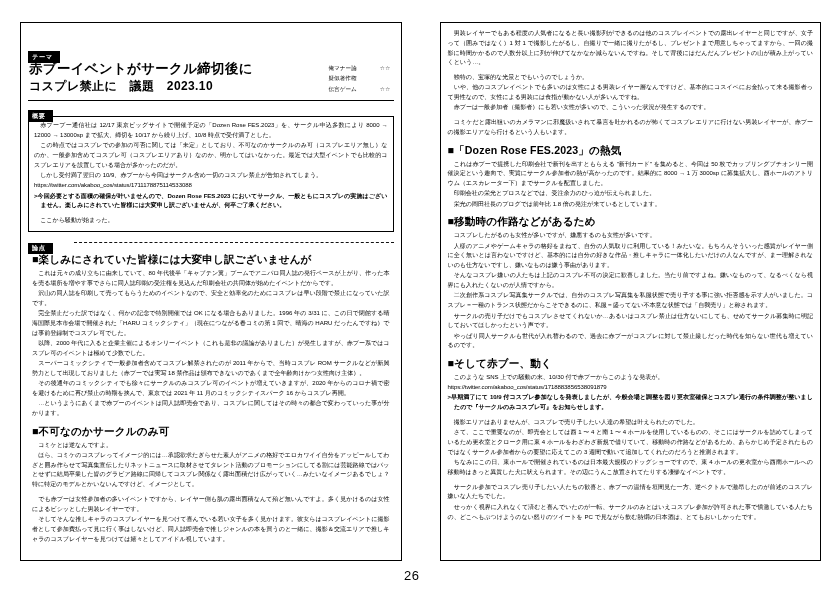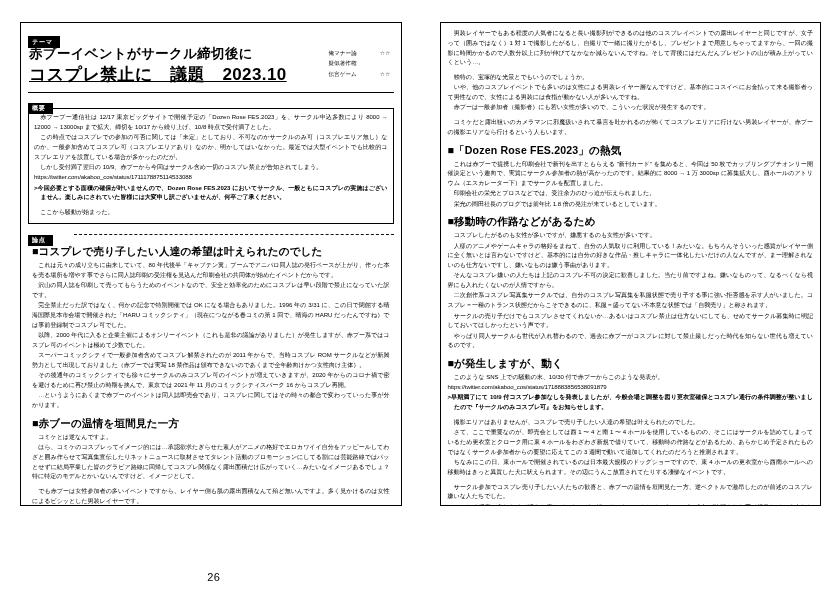--- a/index.html
+++ b/index.html
@@ -24,22 +24,22 @@
     position: relative;
     width: 419.5px;
     height: 595px;
     box-sizing: border-box;
     padding: 22px 18px 0 20px;
   }
   .page-inner {
     border: 1.2px solid #000;
     box-sizing: border-box;
     width: 100%;
-    height: 484px;
-    padding: 7px 7px 6px 7px;
+    height: 539px;
+    padding: 22px 7px 6px 7px;
     position: relative;
     overflow: hidden;
   }
   
   .tag {
     display: inline-block;
     background: #000;
     color: #fff;
     font-size: 6.2px;
     line-height: 1;
@@ -71,25 +71,24 @@
     margin-bottom: 3px;
   }
   .title-main {
     font-size: 13.4px;
     font-weight: bold;
     line-height: 1.42;
     letter-spacing: 0.4px;
     white-space: pre-line;
   }
   .title-line2 {
-    font-size: 17px;
+    font-size: 12px;
     font-weight: bold;
     line-height: 1.42;
     letter-spacing: 0.4px;
-    text-decoration: underline;
   }
   .title-meta {
     text-align: left;
     font-size: 5.6px;
     line-height: 1.85;
     padding-top: 4px;
     padding-right: 2px;
     white-space: nowrap;
   }
   .meta-line {
@@ -126,22 +125,22 @@
     line-height: 1.3;
     margin: 6px 0 2px 0;
     letter-spacing: 0.15px;
   }
   h2.heading.first { margin-top: 2px; }
   .page-number {
     position: absolute;
     bottom: 12px;
     left: 8px;
     right: 0;
-    text-align: center;
-    font-size: 11px;
+    text-align: right;
+    font-size: 13px;
     letter-spacing: 0.5px;
   }
   .right-pad { padding-top: 6px; }
 </style>
 </head>
 <body>
 
 <div class="spread">
 
   <div class="page">
@@ -183,30 +182,30 @@
         <p class="para url">https://twitter.com/akaboo_cos/status/1711178875114533088</p>
         <p class="para quote">&gt;今回必要とする面積の確保が叶いませんので、Dozen Rose FES.2023 においてサークル、一般ともにコスプレの実施はございません。楽しみにされていた皆様には大変申し訳ございませんが、何卒ご了承ください。</p>
         <p class="para indent gap">ここから騒動が始まった。</p>
       </div>
 
       <div class="tag-row ruled">
         <span class="tag">論点</span>
       </div>
 
       <div class="plain-block">
-        <h2 class="heading first">■コスプレで売り子したい人達の希望は叶えられたのでした</h2>
+        <h2 class="heading first">■楽しみにされていた皆様には大変申し訳ございませんが</h2>
         <p class="para indent">これは元々の成り立ちに由来していて、80 年代後半「キャプテン翼」ブームでアニパロ同人誌の発行ペースが上がり、作った本を売る場所を増やす事でさらに同人誌印刷の受注権を見込んだ印刷会社の共同体が始めたイベントだからです。</p>
         <p class="para indent">沢山の同人誌を印刷して売ってもらうためのイベントなので、安全と効率化のためにコスプレは早い段階で禁止になっていた訳です。</p>
         <p class="para indent">完全禁止だった訳ではなく、何かの記念で特別開催では OK になる場合もありました。1996 年の 3/31 に、この日で閉館する晴海国際見本市会場で開催された「HARU コミックシティ」（現在につながる春コミの第 1 回で、晴海の HARU だったんですね）では事前登録制でコスプレ可でした。</p>
         <p class="para indent">以降、2000 年代に入ると企業主催によるオンリーイベント（これも是非の議論がありました）が発生しますが、赤ブー系ではコスプレ可のイベントは極めて少数でした。</p>
         <p class="para indent">スーパーコミックシティで一般参加者含めてコスプレ解禁されたのが 2011 年からで、当時コスプレ ROM サークルなどが新興勢力として出現しておりました（赤ブーでは実写 18 禁作品は頒布できないのであくまで全年齢向けかつ女性向け主体）。</p>
         <p class="para indent">その後通年のコミックシティでも徐々にサークルのみコスプレ可のイベントが増えていきますが、2020 年からのコロナ禍で密を避けるために再び禁止の時期を挟んで、東京では 2021 年 11 月のコミックシティスパーク 16 からコスプレ再開。</p>
         <p class="para indent">…というようにあくまで赤ブーのイベントは同人誌即売会であり、コスプレに関してはその時々の都合で変わっていった事が分かります。</p>
 
-        <h2 class="heading">■赤ブーの温情を垣間見た一方</h2>
+        <h2 class="heading">■不可なのかサークルのみ可</h2>
         <p class="para indent">コミケとは逆なんですよ。</p>
         <p class="para indent">ほら、コミケのコスプレってイメージ的には…承認欲求たぎらせた素人がアニメの格好でエロカワイイ自分をアッピールしてわざと囲み作らせて写真集宣伝したりネットニュースに取材させてタレント活動のプロモーションにしてる割には芸能路線ではパッとせずに結局卒業した皆のグラビア路線に回帰してコスプレ関係なく露出面積だけ広がっていく…みたいなイメージあるでしょ？特に特定のモデルとかいないんですけど、イメージとして。</p>
         <p class="para indent gap">でも赤ブーは女性参加者の多いイベントですから、レイヤー側も肌の露出面積なんて殆ど無いんですよ。多く見かけるのは女性によるビシッとした男装レイヤーです。</p>
         <p class="para indent">そしてそんな推しキャラのコスプレイヤーを見つけて喜んでいる若い女子を多く見かけます。彼女らはコスプレイベントに撮影者として参加費払って見に行く事はしないけど、同人誌即売会で推しジャンルの本を買うのと一緒に、撮影＆交流エリアで推しキャラのコスプレイヤーを見つけては嬉々としてアイドル視しています。</p>
       </div>
 
     </div>
     <div class="page-number">26</div>
   </div>
 
@@ -226,21 +225,21 @@
 
       <h2 class="heading">■移動時の作路などがあるため</h2>
       <p class="para indent">コスプレしたがるのも女性が多いですが、嫌悪するのも女性が多いです。</p>
       <p class="para indent">人様のアニメやゲームキャラの格好をまねて、自分の人気取りに利用している！みたいな。もちろんそういった感質がレイヤー側に全く無いとは言わないですけど、基本的には自分の好きな作品・推しキャラに一体化したいだけの人なんですが、まー理解されないのも仕方ないですし、嫌いなものは嫌う事由があります。</p>
       <p class="para indent">そんなコスプレ嫌いの人たちは上記のコスプレ不可の決定に歓喜しました。当たり前ですよね。嫌いなものって、なるべくなら視界にも入れたくないのが人情ですから。</p>
 
       <p class="para indent">二次創作系コスプレ写真集サークルでは、自分のコスプレ写真集を私服状態で売り子する事に強い拒否感を示す人がいました。コスプレ＝一種のトランス状態だからこそできるのに、私服＝盛ってない不本意な状態では「自我売リ」と称されます。</p>
       <p class="para indent">サークルの売り子だけでもコスプレさせてくれないか…あるいはコスプレ禁止は仕方ないにしても、せめてサークル募集時に明記しておいてほしかったという声です。</p>
       <p class="para indent">やっぱり同人サークルも世代が入れ替わるので、過去に赤ブーがコスプレに対して禁止厳しだった時代を知らない世代も増えているのです。</p>
 
-      <h2 class="heading">■が発生しますが、動く</h2>
+      <h2 class="heading">■そして赤ブー、動く</h2>
       <p class="para indent">このような SNS 上での騒動の末、10/30 付で赤ブーからこのような発表が。</p>
       <p class="para url">https://twitter.com/akaboo_cos/status/1718883856538091879</p>
       <p class="para quote">&gt;早期満了にて 10/9 付コスプレ参加なしを発表しましたが、今般会場と調整を図り更衣室確保とコスプレ通行の条件調整が整いましたので『サークルのみコスプレ可』をお知らせします。</p>
       <p class="para indent gap">撮影エリアはありませんが、コスプレで売り子したい人達の希望は叶えられたのでした。</p>
       <p class="para indent">さて、ここで重要なのが、即売会としては西 1 〜 4 と南 1 〜 4 ホールを使用しているものの、そこにはサークルを詰めてしまっているため更衣室とクローク用に東 4 ホールをわざわざ新規で借りていて、移動時の作路などがあるため、あらかじめ予定されたものではなくサークル参加者からの要望に応えてこの 3 週間で動いて追加してくれたのだろうと推測されます。</p>
       <p class="para indent">ちなみにこの日、東ホールで開催されているのは日本最大規模のドッグショーですので、東 4 ホールの更衣室から西南ホールへの移動時はきっと異質した犬に吠えられます。その辺にうんこ放置されてたりする凄惨なイベントです。</p>
       <p class="para indent gap">サークル参加でコスプレ売り子したい人たちの歓喜と、赤ブーの温情を垣間見た一方、逆ベクトルで激昂したのが前述のコスプレ嫌いな人たちでした。</p>
       <p class="para indent">せっかく視界に入れなくて済むと喜んでいたのが一転、サークルのみとはいえコスプレ参加が許可された事で憤激している人たちの、どこへもぶつけようのない怒りのツイートを PC で見ながら飲む熱燗の日本酒は、とてもおいしかったです。</p>
 
     </div>

